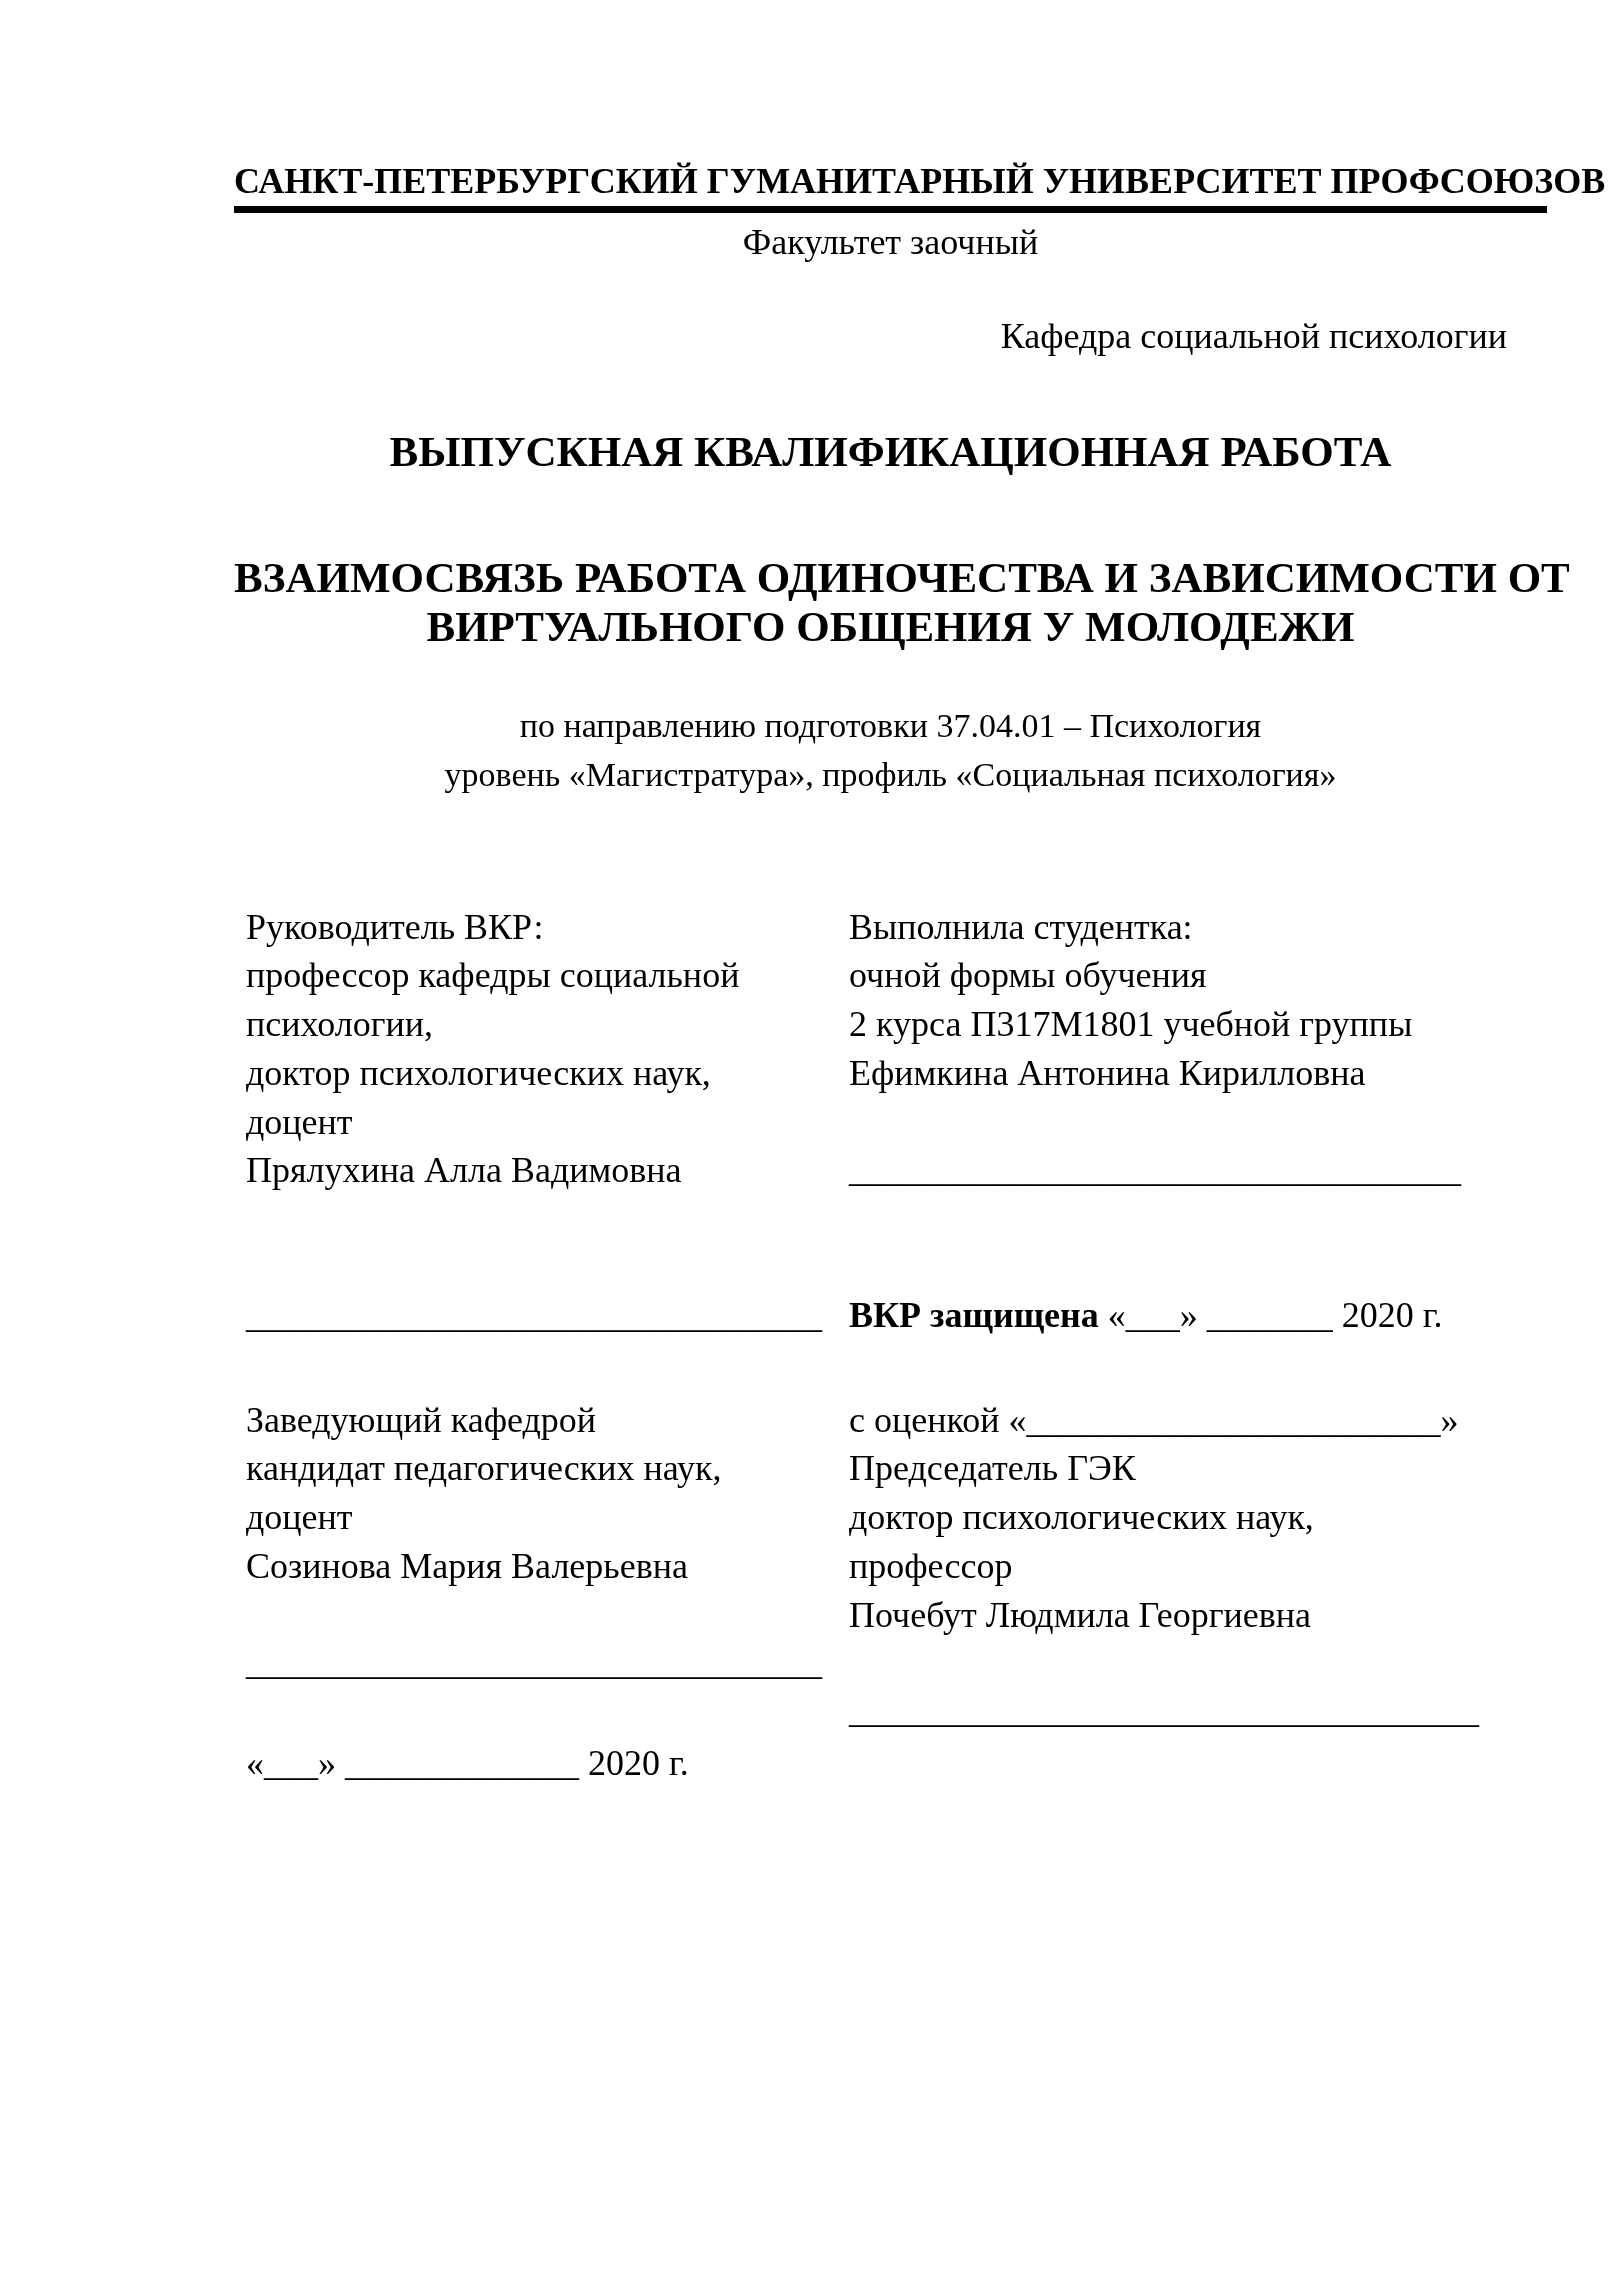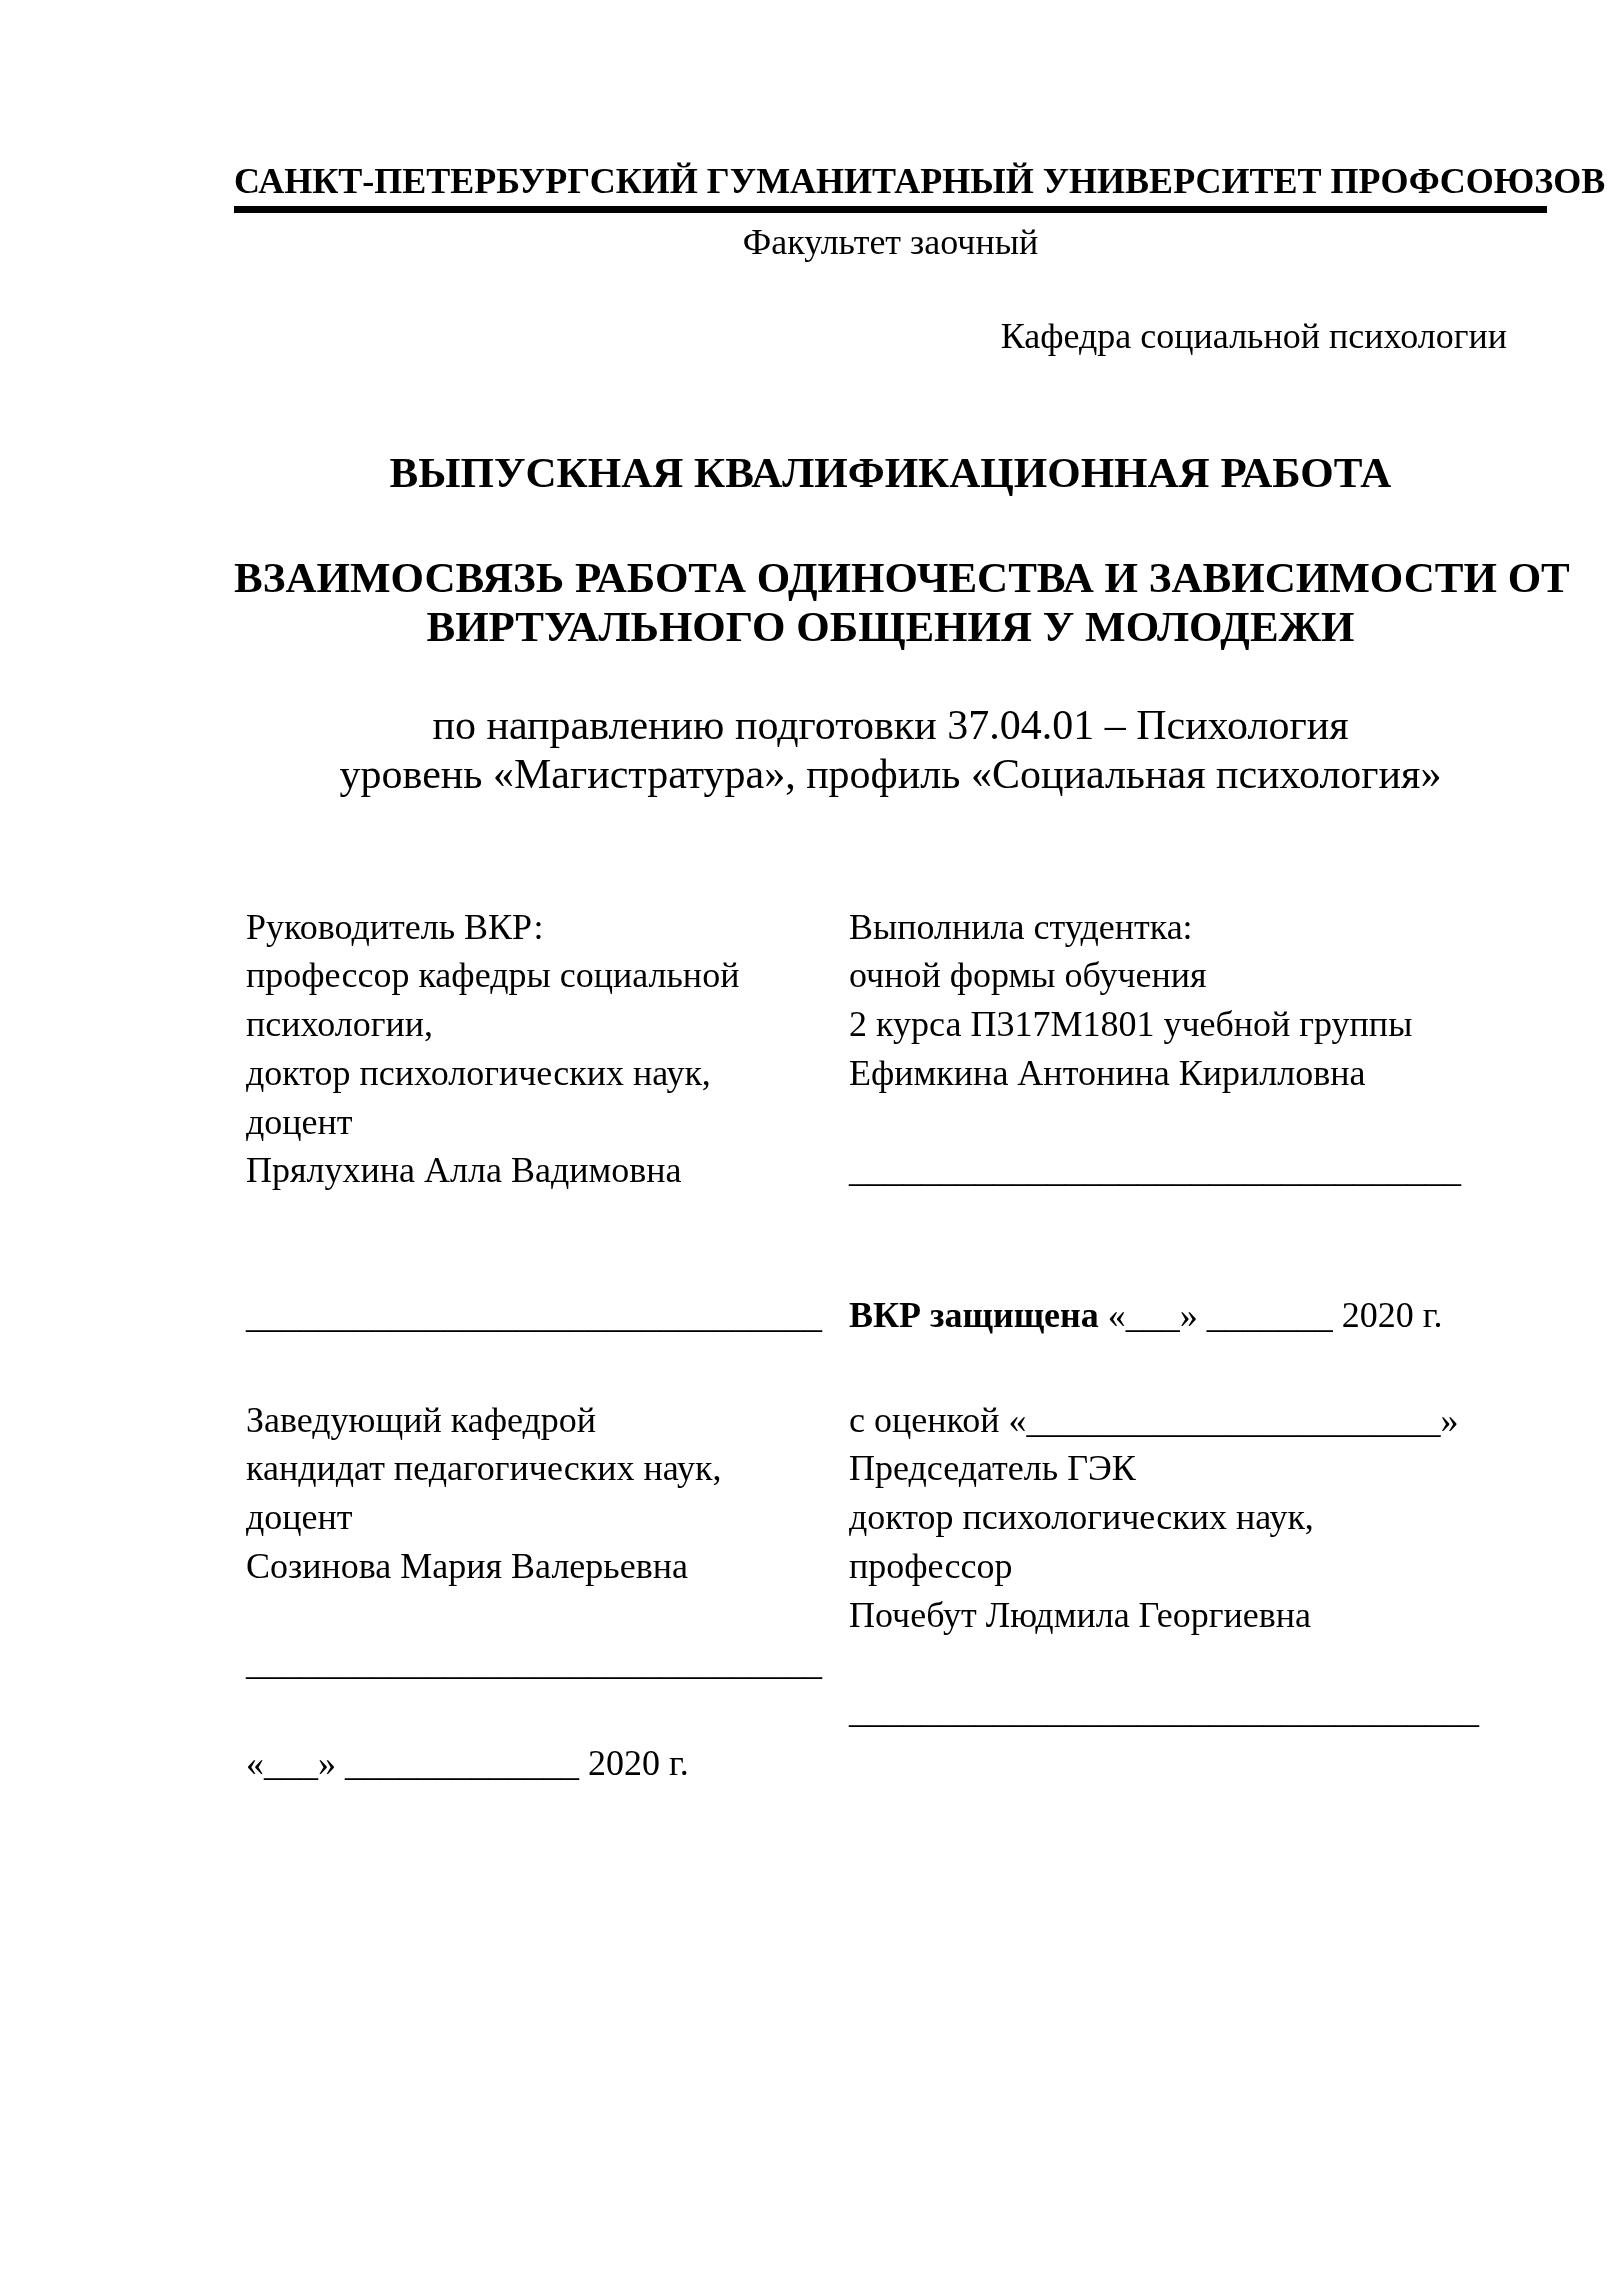--- a/index.html
+++ b/index.html
@@ -17,38 +17,38 @@
     font-size:36px;
     line-height:49px;
     white-space:nowrap;
   }
   .center { left:234px; width:1313px; text-align:center; }
   .rightal { left:234px; width:1273px; text-align:right; }
   .lcol { left:234px;margin-left:12px; }
   .rcol { left:849px; }
   .b { font-weight:bold; }
   .big { font-size:43px; line-height:49px; }
-  .mid { font-size:42px; line-height:49px; }
+  .mid { font-size:34px; line-height:49px; }
   .hdr {
     border-bottom:7px solid #000000;
     padding-bottom:0px;
   }
 </style>
 </head>
 <body>
 
 <div class="page">
 
   <div class="line center b hdr" style="top:157px;">САНКТ-ПЕТЕРБУРГСКИЙ ГУМАНИТАРНЫЙ УНИВЕРСИТЕТ ПРОФСОЮЗОВ</div>
 
   <div class="line center" style="top:218px;">Факультет заочный</div>
 
   <div class="line rightal" style="top:312px;">Кафедра социальной психологии</div>
 
-  <div class="line center b big" style="top:448px;">ВЫПУСКНАЯ КВАЛИФИКАЦИОННАЯ РАБОТА</div>
+  <div class="line center b big" style="top:427px;">ВЫПУСКНАЯ КВАЛИФИКАЦИОННАЯ РАБОТА</div>
 
   <div class="line center b big" style="top:553px;">ВЗАИМОСВЯЗЬ РАБОТА ОДИНОЧЕСТВА И ЗАВИСИМОСТИ ОТ</div>
 
   <div class="line center b big" style="top:602px;">ВИРТУАЛЬНОГО ОБЩЕНИЯ У МОЛОДЕЖИ</div>
 
   <div class="line center mid" style="top:701px;">по направлению подготовки 37.04.01 – Психология</div>
 
   <div class="line center mid" style="top:750px;">уровень «Магистратура», профиль «Социальная психология»</div>
 
   <div class="line lcol" style="top:903px;">Руководитель ВКР:</div>

